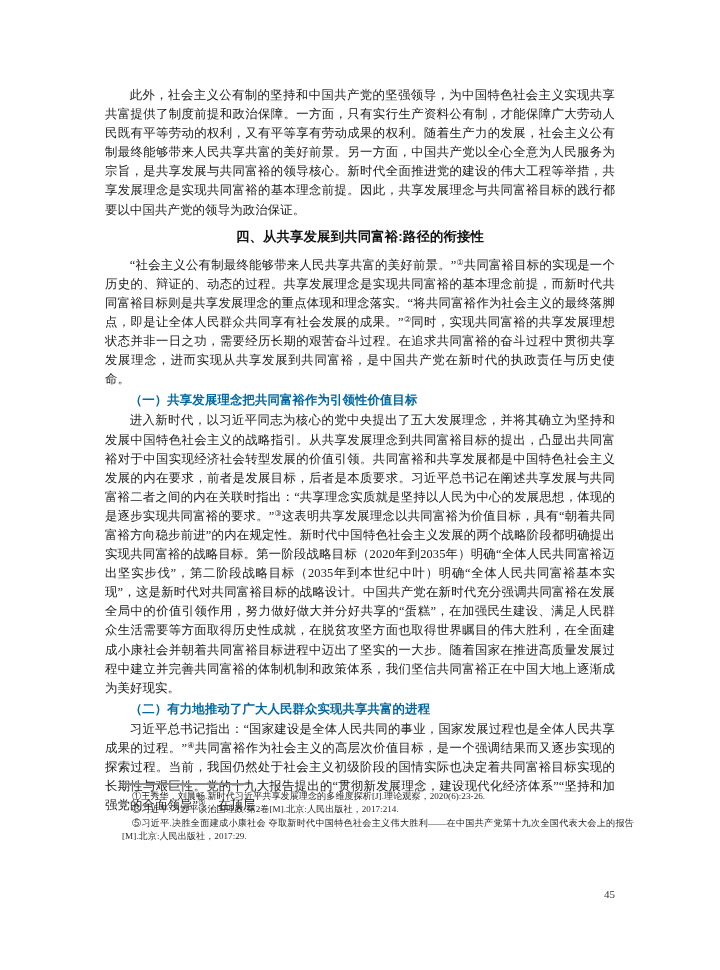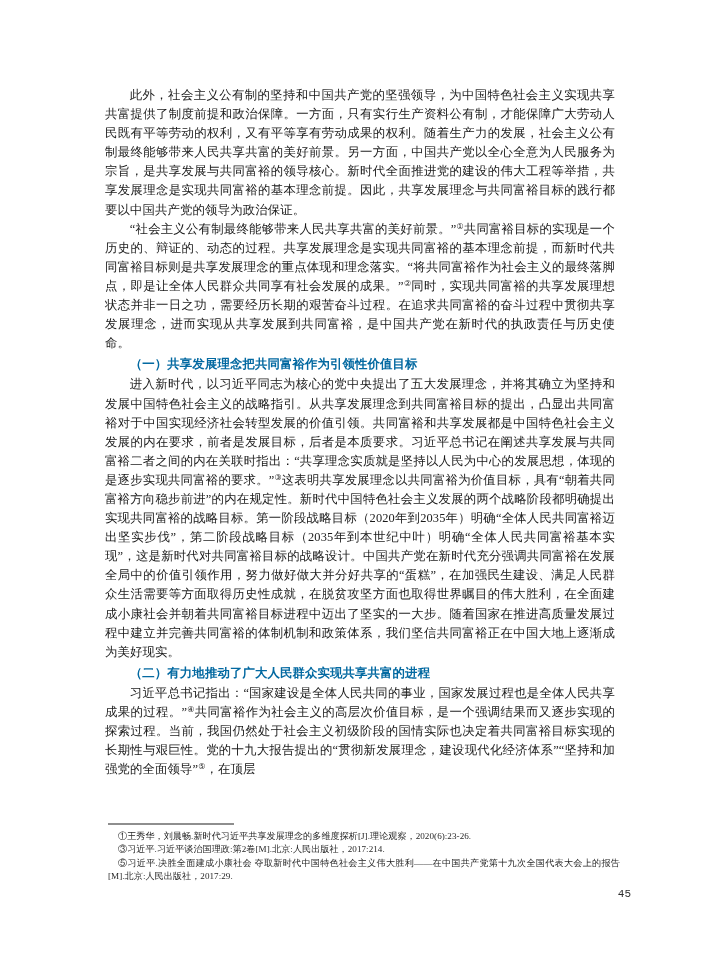--- a/index.html
+++ b/index.html
@@ -52,24 +52,23 @@
     color: #0369a1;
   }
   sup.fn-ref {
     font-size: 8px;
     vertical-align: 0.45em;
     line-height: 0;
     letter-spacing: 0;
   }
   .footnotes {
     position: absolute;
-    left: 108px;
+    left: 122px;
     top: 783px;
     width: 512px;
-    margin-top: 40px;
   }
   .fn-rule {
     width: 126px;
     height: 1.6px;
     background: #8e8e8e;
     margin: 0 0 5px 0;
   }
   .fn-list {
     margin: 0;
     padding: 0;
@@ -86,31 +85,31 @@
   }
   .page-number {
     position: absolute;
     left: 0;
     top: 887px;
     width: 615px;
     text-align: right;
     font-size: 11px;
     line-height: 14px;
     color: #303030;
-    font-family: Liberation Mono, monospace;
-    padding-left: 16px;
+    font-family: Liberation Serif, serif;
   }
 </style>
 </head>
 <body>
 
 <div class="page">
 
   <p class="body-par">此外，社会主义公有制的坚持和中国共产党的坚强领导，为中国特色社会主义实现共享共富提供了制度前提和政治保障。一方面，只有实行生产资料公有制，才能保障广大劳动人民既有平等劳动的权利，又有平等享有劳动成果的权利。随着生产力的发展，社会主义公有制最终能够带来人民共享共富的美好前景。另一方面，中国共产党以全心全意为人民服务为宗旨，是共享发展与共同富裕的领导核心。新时代全面推进党的建设的伟大工程等举措，共享发展理念是实现共同富裕的基本理念前提。因此，共享发展理念与共同富裕目标的践行都要以中国共产党的领导为政治保证。</p>
 
+  <h2 class="section-heading">四、从共享发展到共同富裕:路径的衔接性</h2>
 
   <p class="body-par"><span>“社会主义公有制最终能够带来人民共享共富的美好前景。”</span><sup class="fn-ref">①</sup><span>共同富裕目标的实现是一个历史的、辩证的、动态的过程。共享发展理念是实现共同富裕的基本理念前提，而新时代共同富裕目标则是共享发展理念的重点体现和理念落实。“将共同富裕作为社会主义的最终落脚点，即是让全体人民群众共同享有社会发展的成果。”</span><sup class="fn-ref">②</sup><span>同时，实现共同富裕的共享发展理想状态并非一日之功，需要经历长期的艰苦奋斗过程。在追求共同富裕的奋斗过程中贯彻共享发展理念，进而实现从共享发展到共同富裕，是中国共产党在新时代的执政责任与历史使命。</span></p>
 
   <h3 class="sub-heading">（一）共享发展理念把共同富裕作为引领性价值目标</h3>
 
   <p class="body-par"><span>进入新时代，以习近平同志为核心的党中央提出了五大发展理念，并将其确立为坚持和发展中国特色社会主义的战略指引。从共享发展理念到共同富裕目标的提出，凸显出共同富裕对于中国实现经济社会转型发展的价值引领。共同富裕和共享发展都是中国特色社会主义发展的内在要求，前者是发展目标，后者是本质要求。习近平总书记在阐述共享发展与共同富裕二者之间的内在关联时指出：“共享理念实质就是坚持以人民为中心的发展思想，体现的是逐步实现共同富裕的要求。”</span><sup class="fn-ref">③</sup><span>这表明共享发展理念以共同富裕为价值目标，具有“朝着共同富裕方向稳步前进”的内在规定性。新时代中国特色社会主义发展的两个战略阶段都明确提出实现共同富裕的战略目标。第一阶段战略目标（2020年到2035年）明确“全体人民共同富裕迈出坚实步伐”，第二阶段战略目标（2035年到本世纪中叶）明确“全体人民共同富裕基本实现”，这是新时代对共同富裕目标的战略设计。中国共产党在新时代充分强调共同富裕在发展全局中的价值引领作用，努力做好做大并分好共享的“蛋糕”，在加强民生建设、满足人民群众生活需要等方面取得历史性成就，在脱贫攻坚方面也取得世界瞩目的伟大胜利，在全面建成小康社会并朝着共同富裕目标进程中迈出了坚实的一大步。随着国家在推进高质量发展过程中建立并完善共同富裕的体制机制和政策体系，我们坚信共同富裕正在中国大地上逐渐成为美好现实。</span></p>
 
   <h3 class="sub-heading">（二）有力地推动了广大人民群众实现共享共富的进程</h3>
 
   <p class="body-par"><span>习近平总书记指出：“国家建设是全体人民共同的事业，国家发展过程也是全体人民共享成果的过程。”</span><sup class="fn-ref">④</sup><span>共同富裕作为社会主义的高层次价值目标，是一个强调结果而又逐步实现的探索过程。当前，我国仍然处于社会主义初级阶段的国情实际也决定着共同富裕目标实现的长期性与艰巨性。党的十九大报告提出的“贯彻新发展理念，建设现代化经济体系”“坚持和加强党的全面领导”</span><sup class="fn-ref">⑤</sup><span>，在顶层</span></p>

